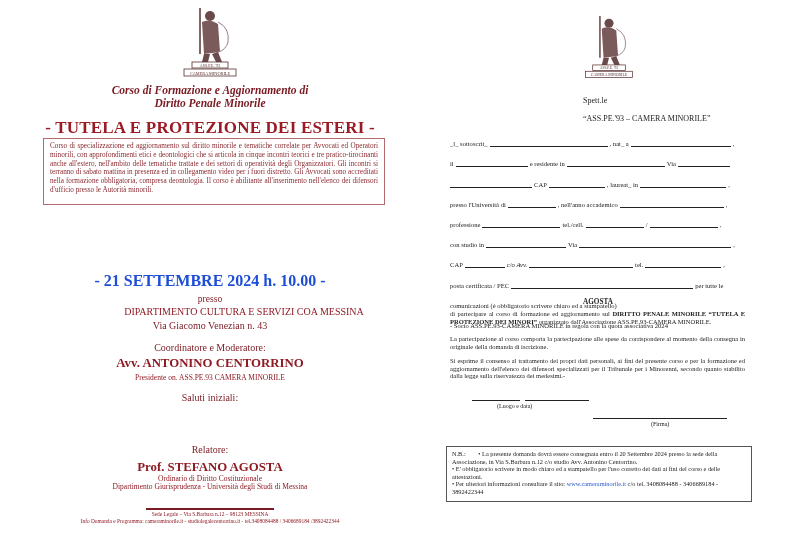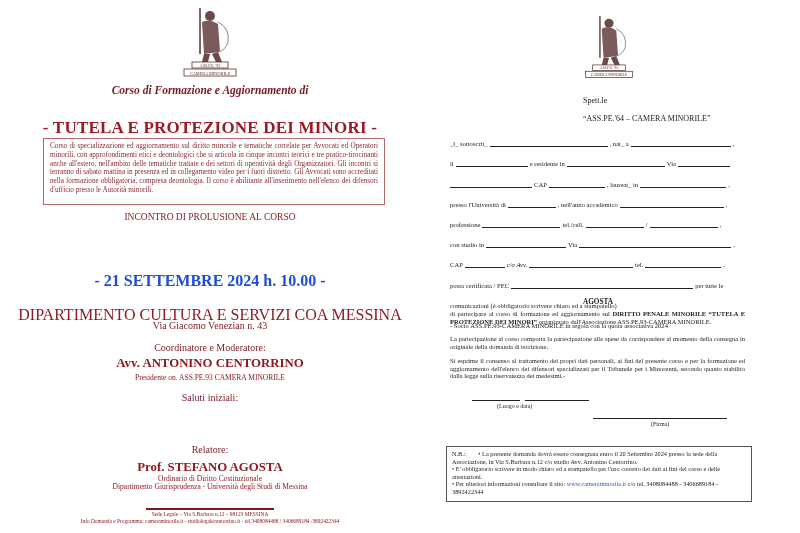--- a/index.html
+++ b/index.html
@@ -22,21 +22,21 @@
   .desc-box {
     position: absolute; left: 43px; top: 138px; width: 342px; height: 67px;
     border: 1.5px solid #b26a6e; padding: 3px 6px;
     font-size: 7.2px; line-height: 8.8px; text-align: justify; color: #8a2a30;
   }
 
   .prolusion { top: 212px; font-size: 9.5px; color: #7a1a22; }
   .subject { top: 231px; font-size: 13.4px; font-style: italic; font-weight: bold; line-height: 17px; color: #7a1a22; }
   .date { top: 272px; font-size: 16px; font-weight: bold; color: #1d4ed8; }
   .presso { top: 294px; font-size: 9.5px; color: #7a1a22; }
-  .dept { top: 306px; font-size: 16px; color: #8e1b24; }
+  .dept { top: 306px; font-size: 10px; color: #8e1b24; margin-left: 34px; }
   .address { top: 320px; font-size: 10px; color: #7a1a22; }
   .coord-label { top: 342px; font-size: 10px; color: #7a1a22; }
   .coord-name { top: 356px; font-size: 12.8px; font-weight: bold; color: #8e1b24; }
   .coord-role { top: 373px; font-size: 7.5px; color: #8e1b24; }
   .saluti-label { top: 392px; font-size: 10px; color: #7a1a22; }
   .saluti-name { top: 405px; font-size: 12.8px; font-weight: bold; line-height: 14px; color: #8e1b24; }
   .relatore-label { top: 444px; font-size: 10px; color: #7a1a22; }
   .relatore-name { top: 460px; font-size: 12.8px; font-weight: bold; color: #8e1b24; }
   .relatore-role { top: 475px; font-size: 7.5px; line-height: 8.2px; color: #8e1b24; }
 
@@ -83,30 +83,31 @@
       <path d="M26 52 L24 60 L30 60 L32 52 M34 52 L38 60 L44 60 L40 50" fill="#6a4a4a"></path>
       <rect x="14" y="60" width="36" height="6" fill="#fff" stroke="#5a3030" stroke-width="0.8"></rect>
       <rect x="6" y="67" width="52" height="7" fill="#fff" stroke="#5a3030" stroke-width="0.8"></rect>
       <text x="32" y="65" font-size="4" text-anchor="middle" fill="#5a3030" font-family="Liberation Serif, serif">ASS.P.E. '93</text>
       <text x="32" y="72.5" font-size="4.3" text-anchor="middle" fill="#5a3030" font-family="Liberation Serif, serif">CAMERA MINORILE</text>
     </svg>
   </div>
 
   <div class="center course-title">
     <div>Corso di Formazione e Aggiornamento di</div>
-  </div>
-
-  <div class="center main-title">- TUTELA E PROTEZIONE  DEI MINORI -</div>
+    <div>Diritto Penale Minorile</div>
+  </div>
+
+  <div class="center main-title">- TUTELA E PROTEZIONE  DEI ESTERI -</div>
 
   <div class="desc-box">Corso di specializzazione ed aggiornamento sul diritto minorile e tematiche correlate per Avvocati ed Operatori minorili, con approfondimenti etici e deontologici che si articola in cinque incontri teorici e tre pratico-tirocinanti anche all'estero, nell'ambito delle tematiche trattate e dei settori di operatività degli Organizzatori. Gli incontri si terranno di sabato mattina in presenza ed in collegamento video per i fuori distretto. Gli Avvocati sono accreditati nella formazione obbligatoria, compresa deontologia. Il corso è abilitante all'inserimento nell'elenco dei difensori d'ufficio presso le Autorità minorili.</div>
 
-  <div class="center prolusion">INCONTRO DI PROLUSIONE AL CORSO</div>
 
 
   <div class="center date">- 21 SETTEMBRE 2024 h. 10.00 -</div>
+  <div class="center presso">presso</div>
   <div class="center dept">DIPARTIMENTO CULTURA E SERVIZI COA MESSINA</div>
   <div class="center address">Via Giacomo Venezian n. 43</div>
 
   <div class="center coord-name">Avv. ANTONINO CENTORRINO</div>
   <div class="center coord-label">Coordinatore e Moderatore:</div>
   <div class="center coord-role">Presidente on. ASS.PE.93 CAMERA MINORILE</div>
 
   <div class="center saluti-label">Saluti iniziali:</div>
 
   <div class="center relatore-label">Relatore:</div>
@@ -133,21 +134,21 @@
     <path d="M40 20 Q52 26 50 40 Q48 48 40 50" fill="none" stroke="#9a8080" stroke-width="1"></path>
     <path d="M26 52 L24 60 L30 60 L32 52 M34 52 L38 60 L44 60 L40 50" fill="#6a4a4a"></path>
     <rect x="14" y="60" width="36" height="6" fill="#fff" stroke="#5a3030" stroke-width="0.8"></rect>
     <rect x="6" y="67" width="52" height="7" fill="#fff" stroke="#5a3030" stroke-width="0.8"></rect>
     <text x="32" y="65" font-size="4" text-anchor="middle" fill="#5a3030" font-family="Liberation Serif, serif">ASS.P.E. '93</text>
     <text x="32" y="72.5" font-size="4.3" text-anchor="middle" fill="#5a3030" font-family="Liberation Serif, serif">CAMERA MINORILE</text>
   </svg>
 </div>
 
 <div class="spett">Spett.le</div>
-<div class="recipient">“ASS.PE.'64 – CAMERA MINORILE”</div>
+<div class="recipient">“ASS.PE.'93 – CAMERA MINORILE”</div>
 
 <div class="form">
   <div class="frow">
     <span>_l_ sottoscrit_</span>
     <span class="line" style="width:118px"></span>
     <span>, nat_ a</span>
     <span class="line" style="width:100px"></span>
     <span>,</span>
   </div>
   <div class="frow">

